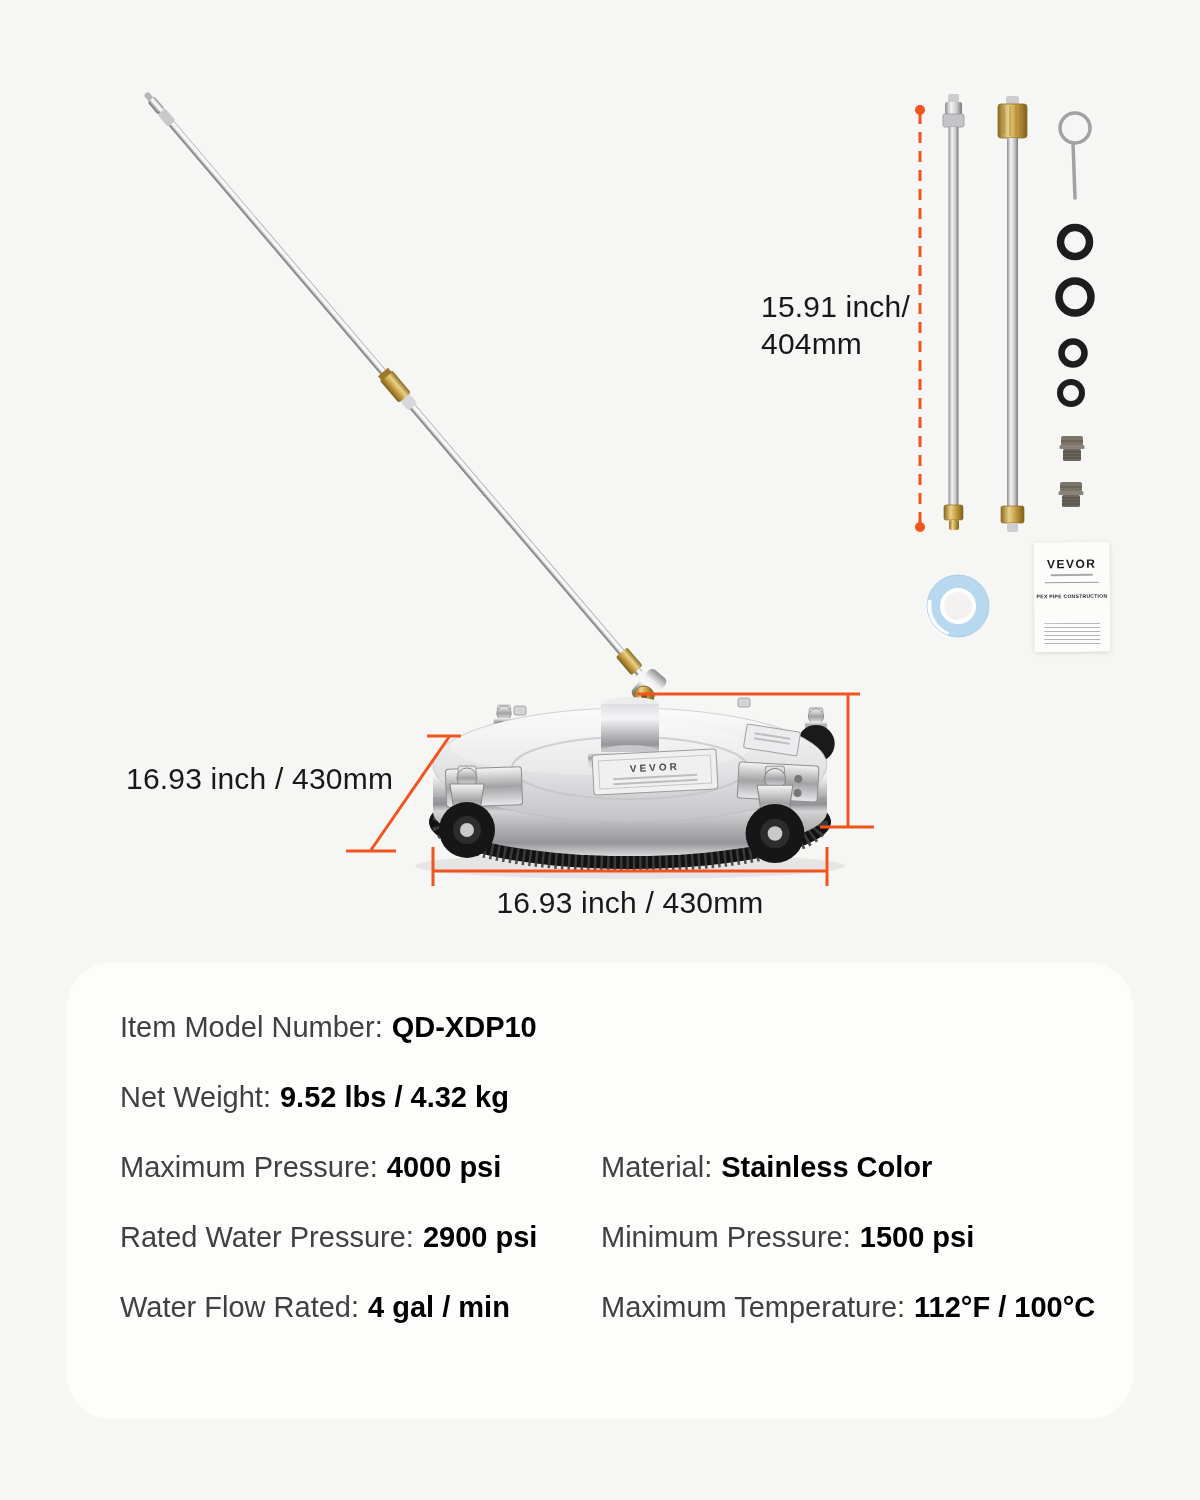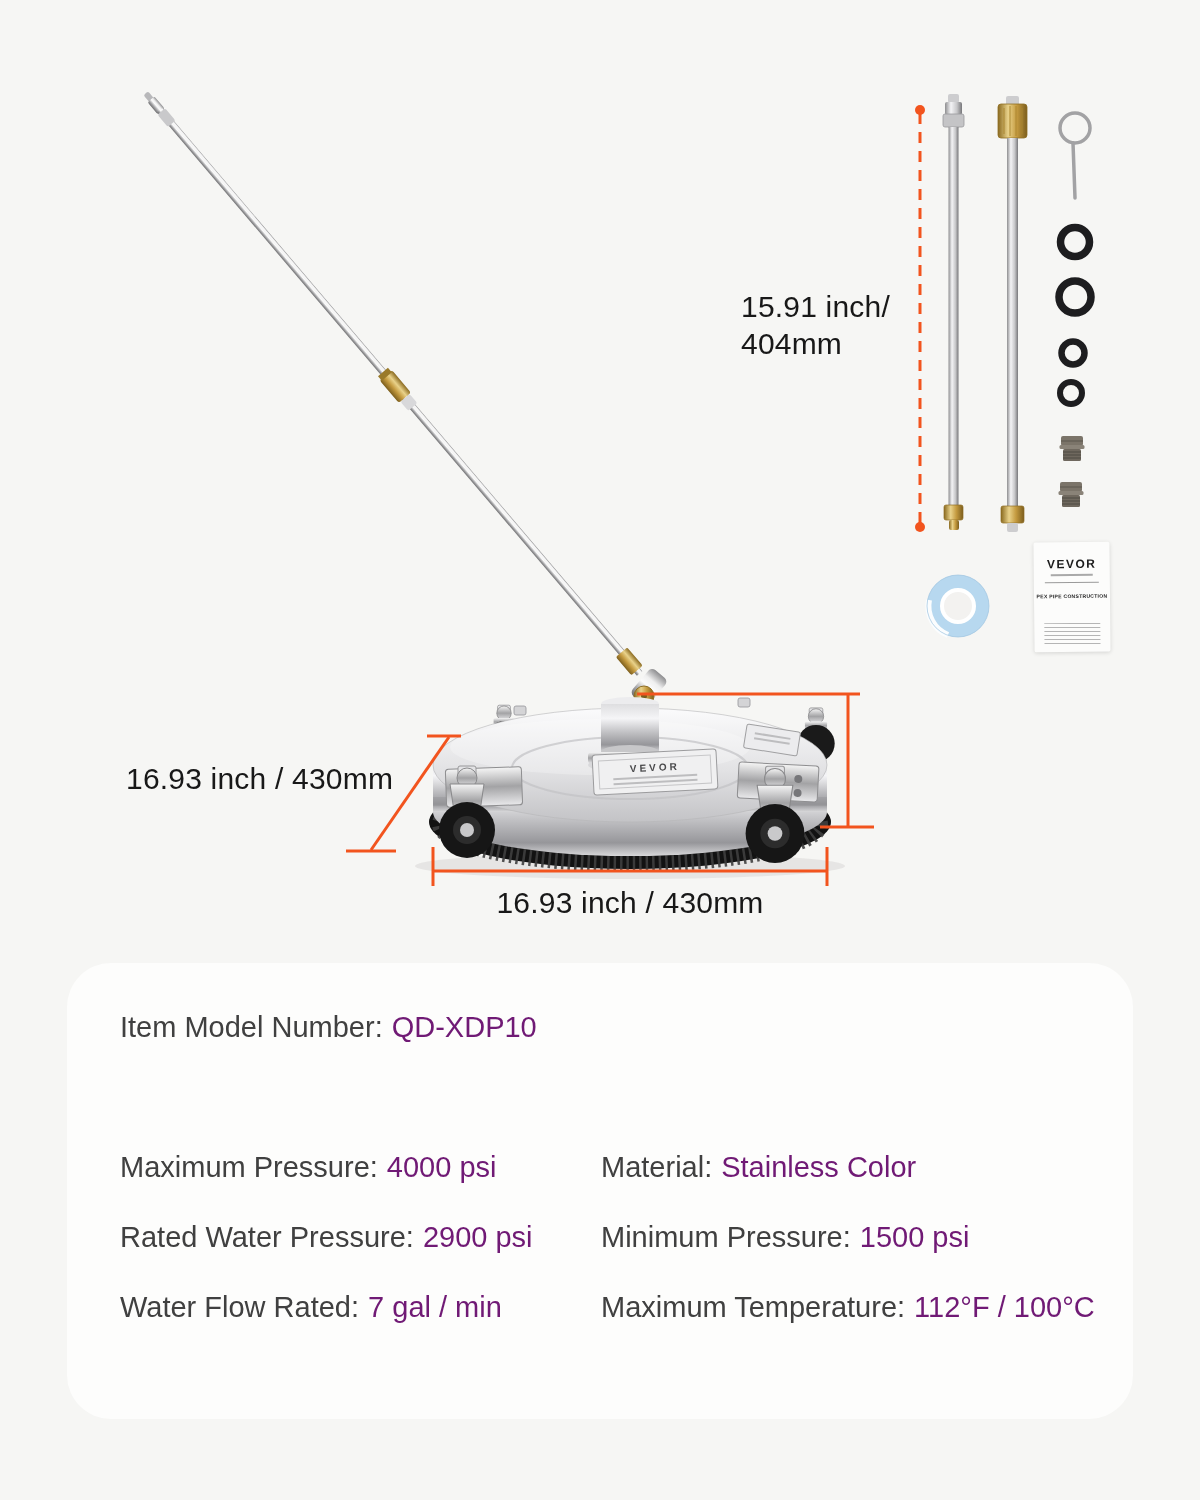--- a/index.html
+++ b/index.html
@@ -1,41 +1,41 @@
 <!DOCTYPE html>
 <html><head>
 <meta charset="utf-8">
 <style>
   html,body{margin:0;padding:0;}
   body{font-family:"Liberation Sans", sans-serif;}
   .page{position:relative;width:1200px;height:1500px;background:#f6f6f4;overflow:hidden;}
   .diagram-svg{position:absolute;left:0;top:0;}
   .dim-label{position:absolute;font-size:30px;color:#181818;letter-spacing:0.2px;}
   .dim-label .ln{line-height:37px;}
-  .lance-label{left:741px;top:288px;}
+  .lance-label{left:761px;top:288px;}
   .diag-label{left:126px;top:762px;}
   .height-label{left:869px;top:764px;}
   .width-label{left:430px;top:886px;width:400px;text-align:center;}
 
   .manual{position:absolute;left:1034px;top:542px;width:76px;height:110px;background:#fcfcfb;
           border-radius:2px;box-shadow:0 1px 4px rgba(0,0,0,0.14);text-align:center;transform:rotate(-0.6deg);}
   .manual-brand{margin-top:15px;font-size:12px;font-weight:bold;letter-spacing:1.5px;color:#1c1c1c;}
   .manual-tagline{width:54%;height:2px;background:#a9a9a9;margin:3px auto 0;}
   .manual-rule{width:72%;height:1px;background:#9a9a9a;margin:6px auto 0;}
   .manual-heading{font-size:5px;font-weight:bold;color:#222;margin-top:10px;letter-spacing:0.3px;}
   .manual-lines{width:74%;height:22px;margin:24px auto 0;
           background:repeating-linear-gradient(to bottom,#b5b5b5 0 1px,transparent 1px 4px);}
 
   .spec-card{position:absolute;left:67px;top:963px;width:1066px;height:456px;background:#fdfdfc;border-radius:44px;}
   .spec-body{padding:48px 0 0 53px;}
   .spec-row{display:flex;height:34px;margin-bottom:36px;font-size:29px;align-items:baseline;}
   .spec-cell{white-space:nowrap;}
   .spec-cell.first{width:481px;flex:none;}
   .spec-label{color:#404040;}
-  .spec-value{color:#701a75;font-weight:normal;margin-left:9px;}
+  .spec-value{color:#000000;font-weight:bold;margin-left:9px;}
 </style>
 </head>
 <body>
 
 <div class="page">
 
   <svg class="diagram-svg" width="1200" height="980" viewBox="0 0 1200 980">
     <defs>
       <linearGradient id="steelAcross" x1="0" y1="0" x2="0" y2="1">
         <stop offset="0" stop-color="#8e8e90"></stop>
@@ -284,20 +284,23 @@
     <div class="spec-body">
 
       <div class="spec-row">
         <div class="spec-cell">
           <span class="spec-label">Item Model Number:</span><span class="spec-value">QD-XDP10</span>
         </div>
       </div>
 
 
       <div class="spec-row">
+        <div class="spec-cell first">
+          <span class="spec-label">Net Weight:</span><span class="spec-value">9.52 lbs / 4.32 kg</span>
+        </div>
       </div>
 
       <div class="spec-row">
         <div class="spec-cell first">
           <span class="spec-label">Maximum Pressure:</span><span class="spec-value">4000 psi</span>
         </div>
         <div class="spec-cell">
           <span class="spec-label">Material:</span><span class="spec-value">Stainless Color</span>
         </div>
       </div>
@@ -306,21 +309,21 @@
         <div class="spec-cell first">
           <span class="spec-label">Rated Water Pressure:</span><span class="spec-value">2900 psi</span>
         </div>
         <div class="spec-cell">
           <span class="spec-label">Minimum Pressure:</span><span class="spec-value">1500 psi</span>
         </div>
       </div>
 
       <div class="spec-row">
         <div class="spec-cell first">
-          <span class="spec-label">Water Flow Rated:</span><span class="spec-value">7 gal / min</span>
+          <span class="spec-label">Water Flow Rated:</span><span class="spec-value">4 gal / min</span>
         </div>
         <div class="spec-cell">
           <span class="spec-label">Maximum Temperature:</span><span class="spec-value">112°F / 100°C</span>
         </div>
       </div>
 
     </div>
   </div>
 </div>
 

